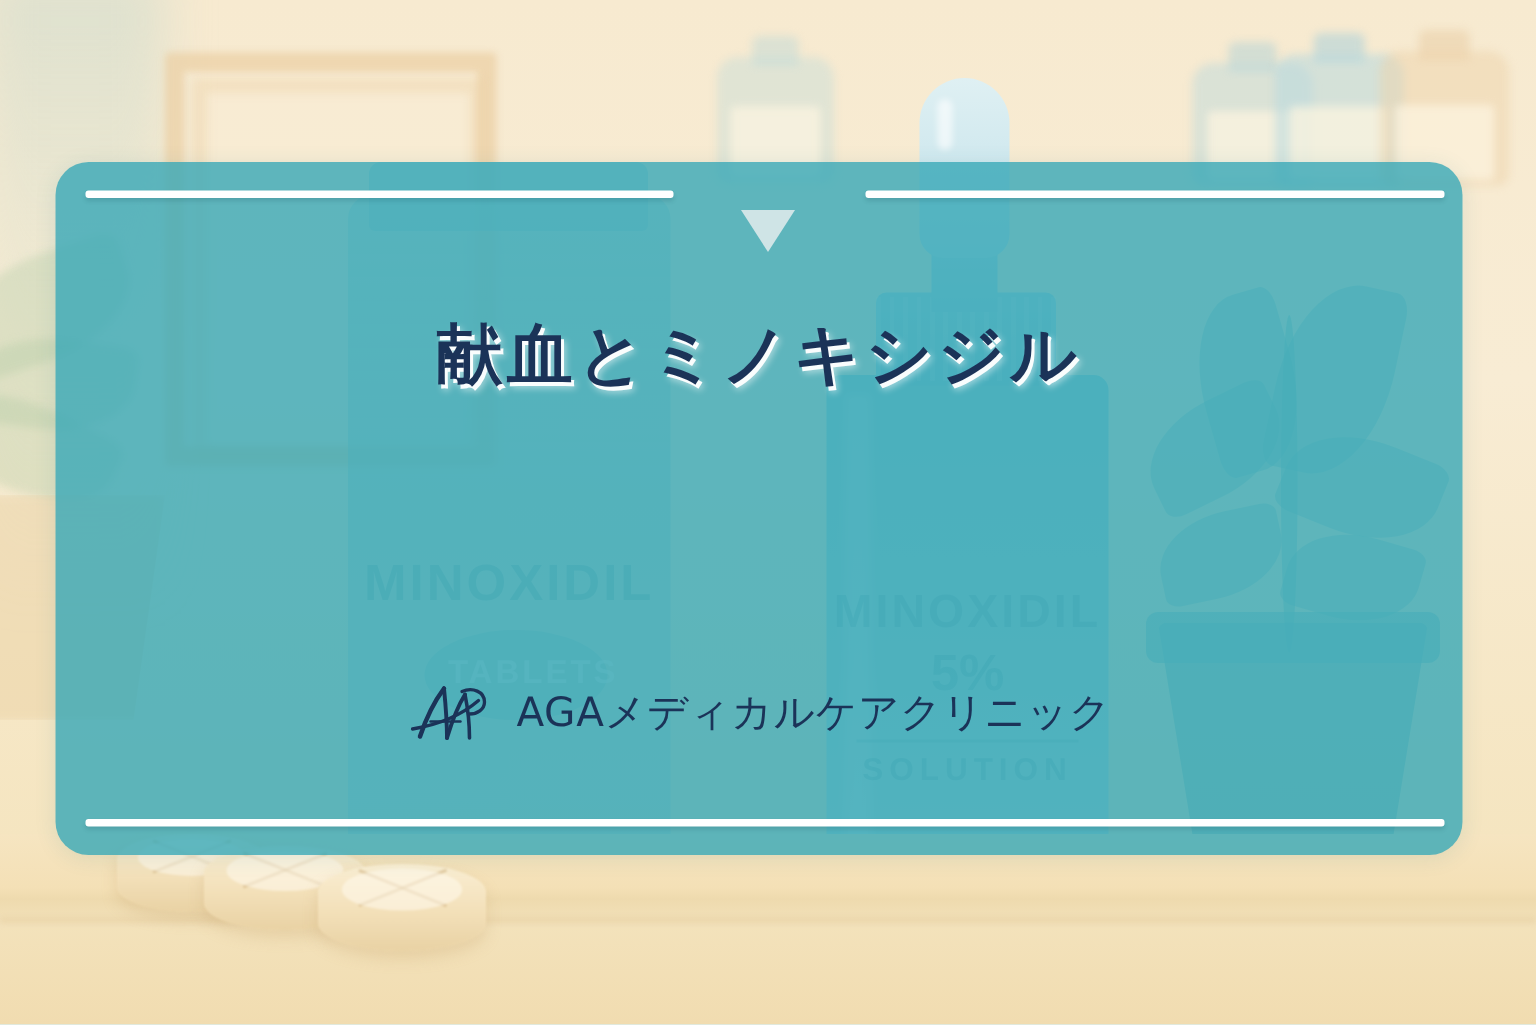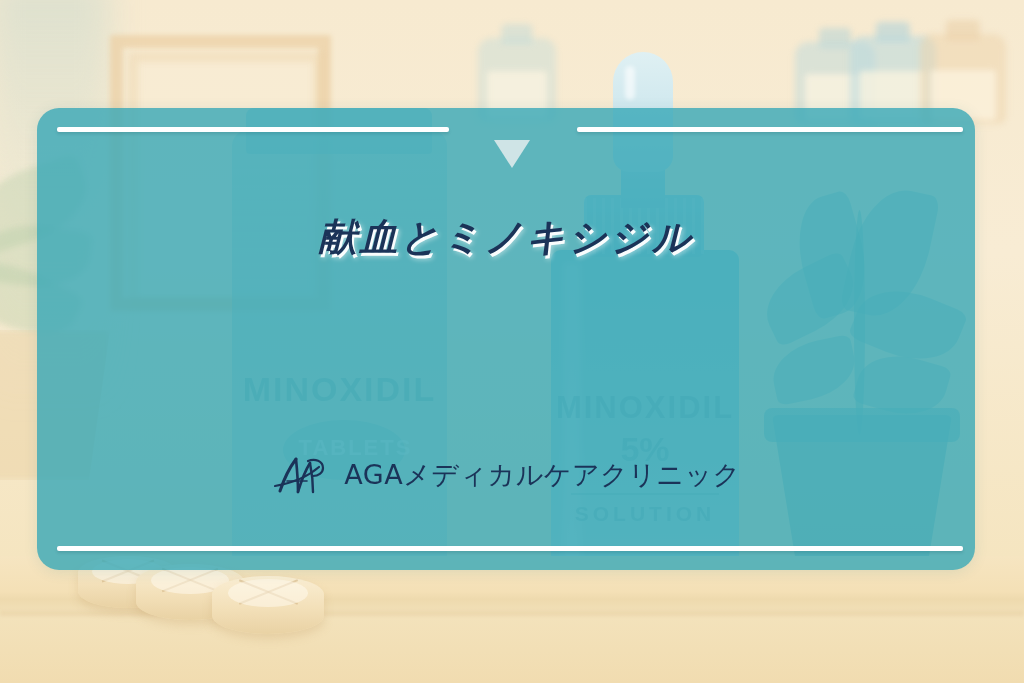--- a/index.html
+++ b/index.html
@@ -271,28 +271,27 @@
   .title-wrap {
     position: absolute;
     left: 37px; top: 196px;
     width: 938px;
     text-align: center;
   }
   .title-line {
     color: #1b3358;
     font-family: "DejaVu Sans", "Liberation Sans", sans-serif;
     font-weight: 700;
-    font-size: 38px;
+    font-size: 44px;
     line-height: 82px;
     letter-spacing: 3px;
     text-shadow:
        2px 3px 0 rgba(255,255,255,.95),
        3px 4px 5px rgba(255,255,255,.55);
     white-space: nowrap;
-    font-style: italic;
   }
 
   
   .logo-row {
     position: absolute;
     left: 37px; top: 455px;
     width: 938px;
     display: flex;
     align-items: center;
     justify-content: center;

